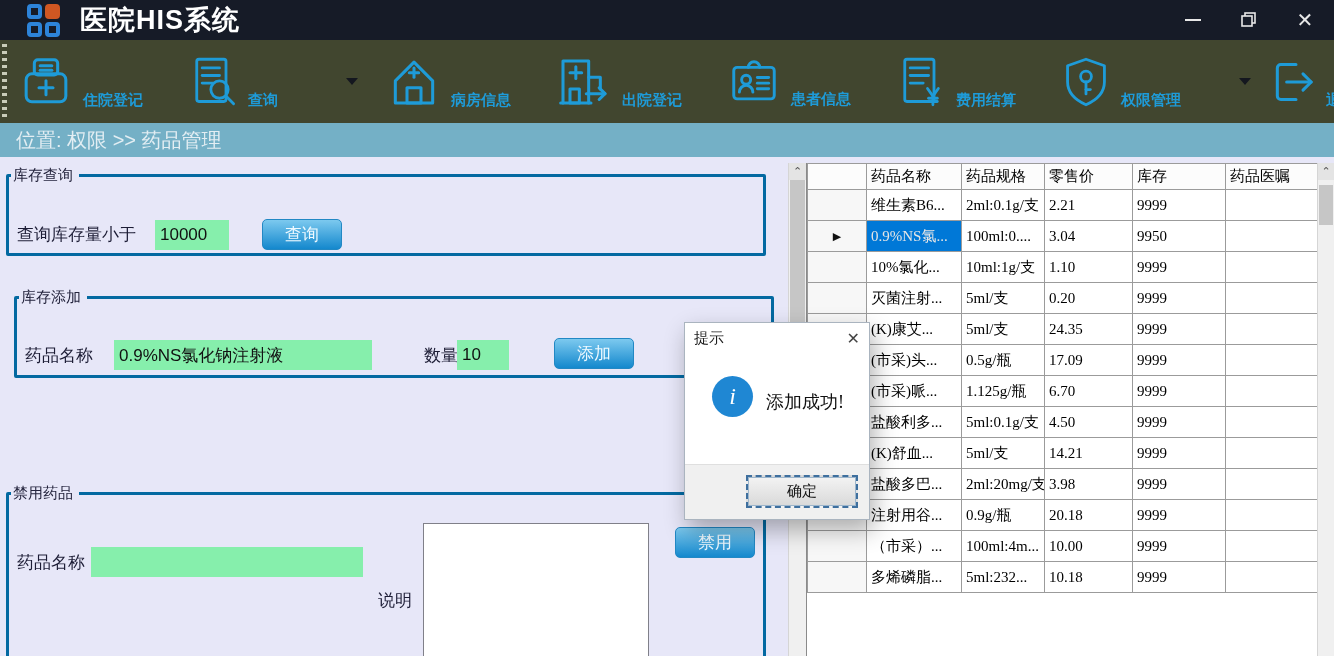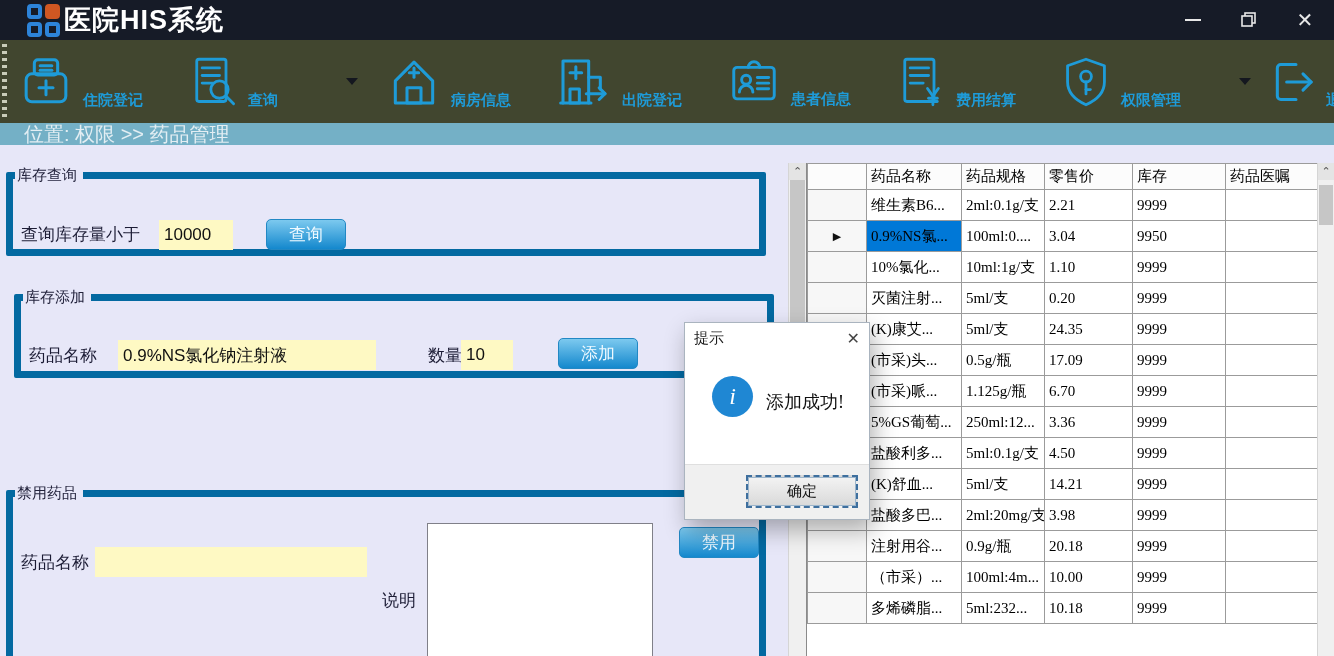--- a/index.html
+++ b/index.html
@@ -6,54 +6,54 @@
   html,body { width:1334px; height:656px; overflow:hidden; background:#e7e7f8;
     font-family:"Liberation Sans","DejaVu Sans",sans-serif; }
 
   
   .titlebar { position:absolute; left:0; top:0; width:1334px; height:40px;
     background:var(--titlebar-bg,#161b27); display:flex; align-items:center; }
   .logo { display:grid; grid-template-columns:15px 15px; grid-template-rows:15px 15px;
     gap:3px; margin-left:27px; }
   .logo span { border:4px solid #2d84da; border-radius:4px; }
   .logo span.orange { border-color:var(--logo-orange,#cf5722); background:var(--logo-orange,#cf5722); }
-  .app-title { color:#fff; font-size:27px; font-weight:bold; margin-left:4px; letter-spacing:1px; }
+  .app-title { color:#fff; font-size:27px; font-weight:bold; margin-left:20px; letter-spacing:1px; }
   .win-controls { margin-left:auto; display:flex; align-items:center; gap:26px; margin-right:14px; }
   .win-btn { width:30px; height:30px; display:flex; align-items:center; justify-content:center; cursor:pointer; }
   .min-glyph { width:16px; height:2px; background:#e8e8e8; }
   .close-glyph { color:#e8e8e8; font-size:20px; line-height:1; }
 
   
   .navbar { position:absolute; left:0; top:40px; width:1334px; height:83px;
     background:var(--nav-bg,#41462f); display:flex; align-items:center; padding-left:18px; }
   .nav-grip { position:absolute; left:2px; top:4px; bottom:4px; width:5px;
     background:repeating-linear-gradient(to bottom,#c9ccb9 0 3px,transparent 3px 7px); }
   .nav-item { display:flex; align-items:flex-end; gap:9px; margin-right:44px; cursor:pointer; white-space:nowrap; }
   .nav-item svg { stroke:var(--accent,#1e9bd8); fill:none; stroke-width:2.6; stroke-linecap:round; stroke-linejoin:round; }
   .nav-label { color:var(--accent,#1e9bd8); font-size:15px; font-weight:bold; }
   .caret { width:0; height:0; border-left:6px solid transparent; border-right:6px solid transparent;
     border-top:7px solid #14171f; margin:0 28px 0 24px; }
   .caret.small { margin:0 10px 0 14px; }
 
   
-  .breadcrumb { position:absolute; left:0; top:123px; width:1334px; height:22px;
+  .breadcrumb { position:absolute; left:0; top:123px; width:1334px; height:34px;
     background:var(--breadcrumb-bg,#74b0c6); display:flex; align-items:center;
-    color:#e3eef3; font-size:20px; padding-left:24px; }
+    color:#e3eef3; font-size:20px; padding-left:16px; }
 
   
   .main { position:absolute; left:0; top:161px; width:1334px; height:495px; background:var(--content-bg,#e7e7f8); }
 
-  fieldset { position:absolute; border:7px solid #0369a1; border-radius:2px; }
+  fieldset { position:absolute; border:3px solid #0369a1; border-radius:2px; }
   legend { font-size:15px; color:#23233c; padding:0 6px 0 2px; margin-left:2px; }
   .fs-query  { left:6px; top:5px;   width:760px; height:90px; }
   .fs-add    { left:14px; top:127px; width:760px; height:90px; }
   .fs-ban    { left:6px; top:323px; width:760px; height:240px; }
 
   .fld-label { position:absolute; font-size:17px; color:#1c1c35; }
-  .txt-input { position:absolute; border:none; background:#fef9c3; font-size:17px; color:#111;
+  .txt-input { position:absolute; border:none; background:#86efac; font-size:17px; color:#111;
     padding:0 5px; height:30px; outline:none; font-family:inherit; }
   .blue-btn { position:absolute; width:80px; height:31px; border:1px solid #2288c4; border-radius:5px;
     background:linear-gradient(to bottom,var(--button-top,#7cc9ef),var(--button-bottom,#1488cd));
     color:#eef9ff; font-size:17px; cursor:pointer; font-family:inherit; }
   .desc-box { position:absolute; left:414px; top:20px; width:226px; height:210px;
     background:#fff; border:1px solid #808089; resize:none; outline:none; font-family:inherit; }
 
   
   .vscroll { position:absolute; top:2px; bottom:0; background:#f0f0f0; border-left:1px solid #d5d5d5; }
   .vscroll.left-sb { left:788px; width:18px; }
@@ -68,21 +68,21 @@
   .table-wrap { position:absolute; left:806px; top:2px; width:511px; height:493px; overflow:hidden;
     background:#fff; border-left:1px solid #8a8a8a; }
   table { border-collapse:collapse; table-layout:fixed; width:511px;
     font-family:"Liberation Serif","DejaVu Serif",serif; }
   col.c0{width:59px} col.c1{width:95px} col.c2{width:83px} col.c3{width:88px} col.c4{width:93px} col.c5{width:93px}
   th,td { border:1px solid #9b9b9b; font-weight:normal; font-size:15px; color:#000;
     text-align:left; padding:0 4px; overflow:hidden; white-space:nowrap; }
   thead th { height:26px; background:#fcfcfc; }
   tbody td { height:31px; background:#fff; }
   td.rowhdr { background:#f7f7f7; text-align:center; font-size:11px; color:#111; }
-  td.sel-cell { background:var(--selection,#0078d7); color:#000000; }
+  td.sel-cell { background:var(--selection,#0078d7); color:#e5e5e5; }
 
   
   .dialog { position:absolute; left:684px; top:322px; width:186px; height:198px; background:#fff;
     border:1px solid #aab4bf; box-shadow:4px 10px 22px rgba(0,0,0,.3); z-index:50;
     font-family:"Liberation Serif","DejaVu Serif",serif; }
   .dlg-titlebar { height:30px; display:flex; align-items:center; padding:0 9px; }
   .dlg-title { font-size:15px; color:#1a1a1a; }
   .dlg-close { margin-left:auto; font-size:16px; color:#444; cursor:pointer;
     font-family:"Liberation Sans",sans-serif; }
   .dlg-body { height:111px; position:relative; }
@@ -329,28 +329,20 @@
           <tr>
             <td class="rowhdr"></td>
             <td>(市采)哌...</td>
             <td>1.125g/瓶</td>
             <td>6.70</td>
             <td>9999</td>
             <td></td>
           </tr>
           <tr>
             <td class="rowhdr"></td>
-            <td>5%GS葡萄...</td>
-            <td>250ml:12...</td>
-            <td>3.36</td>
-            <td>9999</td>
-            <td></td>
-          </tr>
-          <tr>
-            <td class="rowhdr"></td>
             <td>盐酸利多...</td>
             <td>5ml:0.1g/支</td>
             <td>4.50</td>
             <td>9999</td>
             <td></td>
           </tr>
           <tr>
             <td class="rowhdr"></td>
             <td>(K)舒血...</td>
             <td>5ml/支</td>

